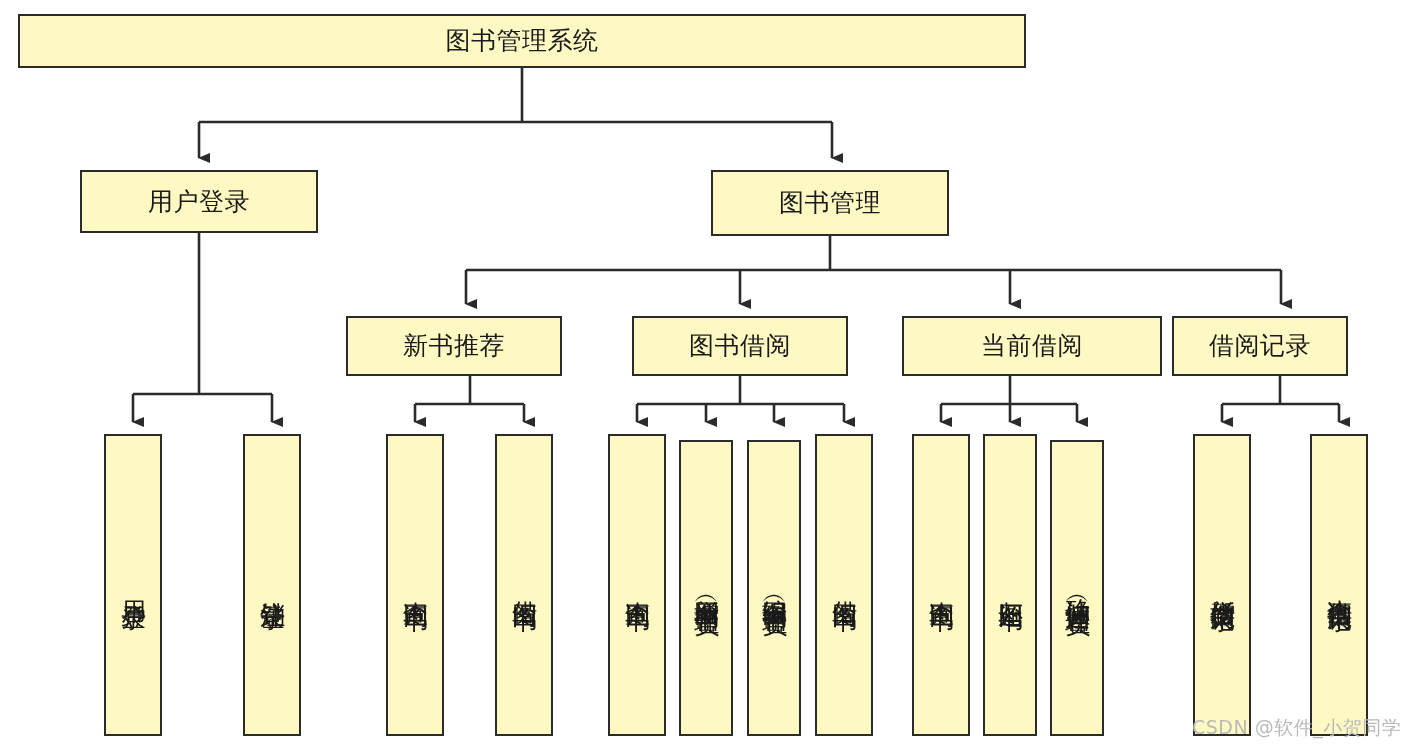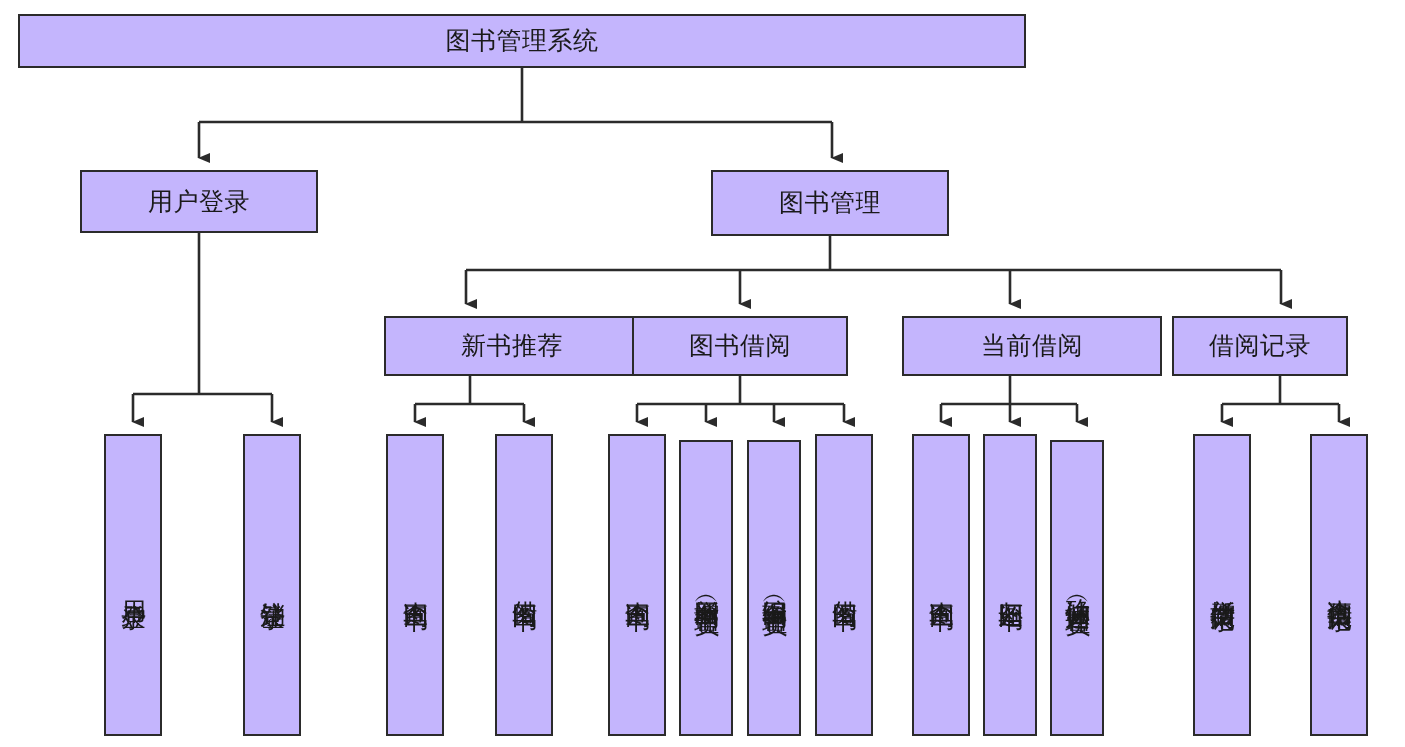--- a/index.html
+++ b/index.html
@@ -22,21 +22,21 @@
     left: 0;
     top: 0;
     width: 1405px;
     height: 747px;
     pointer-events: none;
   }
   .node {
     position: absolute;
     box-sizing: border-box;
     border: 2px solid #2b2b2b;
-    background: #c4b5fd;
+    background: #fef9c3;
     display: flex;
     align-items: center;
     justify-content: center;
     color: #1a1a1a;
   }
   .node .lbl {
     display: block;
     line-height: 1.18;
     text-align: center;
     white-space: pre;
@@ -128,21 +128,21 @@
     <span class="lbl">图书管理系统</span>
   </div>
 
   <div class="node h-node" style="left:80px; top:170px; width:238px; height:63px;">
     <span class="lbl">用户登录</span>
   </div>
   <div class="node h-node" style="left:711px; top:170px; width:238px; height:66px;">
     <span class="lbl">图书管理</span>
   </div>
 
-  <div class="node h-node" style="left:384px; top:316px; width:256px; height:60px;">
+  <div class="node h-node" style="left:346px; top:316px; width:216px; height:60px;">
     <span class="lbl">新书推荐</span>
   </div>
   <div class="node h-node" style="left:632px; top:316px; width:216px; height:60px;">
     <span class="lbl">图书借阅</span>
   </div>
   <div class="node h-node" style="left:902px; top:316px; width:260px; height:60px;">
     <span class="lbl">当前借阅</span>
   </div>
   <div class="node h-node" style="left:1172px; top:316px; width:176px; height:60px;">
     <span class="lbl">借阅记录</span>
@@ -185,14 +185,15 @@
     <span class="lbl">确认归还（管理员）</span>
   </div>
 
   <div class="node v-node" style="left:1193px; top:434px; width:58px; height:302px;">
     <span class="lbl">新增借阅记录</span>
   </div>
   <div class="node v-node" style="left:1310px; top:434px; width:58px; height:302px;">
     <span class="lbl">查询借阅记录</span>
   </div>
 
+  <div class="watermark" style="left:1192px; top:715px;">CSDN @软件_小贺同学</div>
 
 </div>
 
 </body></html>

